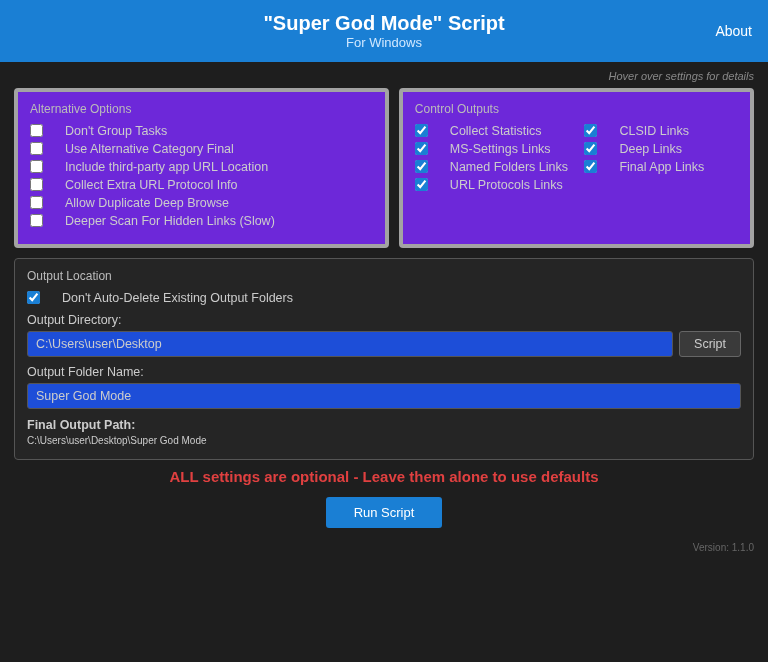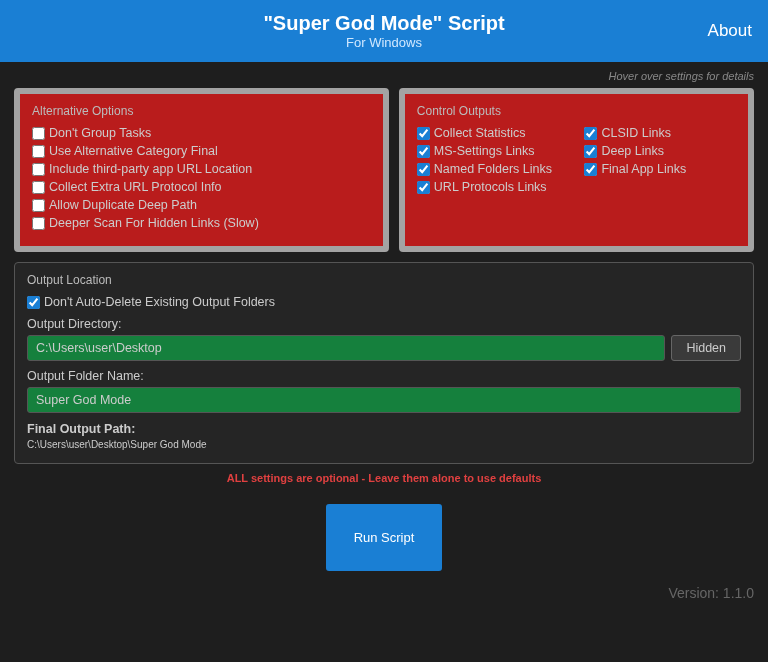--- a/index.html
+++ b/index.html
@@ -34,21 +34,21 @@
     .header-subtitle {
       font-size: 13px;
       color: #d0e8ff;
     }
     .header-about {
       position: absolute;
       right: 16px;
       top: 50%;
       transform: translateY(-50%);
       color: #fff;
-      font-size: 17px;
+      font-size: 14px;
       cursor: pointer;
     }
 
     
     .body {
       padding: 8px 14px 8px 14px;
     }
 
     
     .hover-hint {
@@ -61,43 +61,42 @@
 
     
     .options-row {
       display: flex;
       gap: 10px;
       margin-bottom: 10px;
     }
 
     
     .panel {
-      border: 6px solid #a3a3a3;
+      border: 4px solid #a3a3a3;
       border-radius: 4px;
       padding: 10px 12px 12px 12px;
-      background: #b91c1c;
+      background: #6d28d9;
     }
     .panel-title {
       font-size: 12px;
       color: #bbb;
       margin-bottom: 8px;
     }
 
     .alt-options-panel {
       flex: 1 1 380px;
     }
     .control-outputs-panel {
       flex: 1 1 360px;
     }
 
     
     .checkbox-item {
       display: flex;
-      align-items: center;
-      gap: 4px;
+      gap: 22px;
       margin-bottom: 4px;
       cursor: pointer;
     }
     .checkbox-item input[type="checkbox"] {
       accent-color: #1a7fd4;
       width: 13px;
       height: 13px;
       cursor: pointer;
     }
     .checkbox-item label {
@@ -132,21 +131,21 @@
       color: #ccc;
       margin-bottom: 4px;
       margin-top: 8px;
     }
     .input-row {
       display: flex;
       gap: 6px;
     }
     .text-input {
       flex: 1;
-      background: #15803d;
+      background: #1d4ed8;
       border: 1px solid #555;
       border-radius: 3px;
       color: #ccc;
       padding: 5px 8px;
       font-size: 12.5px;
       outline: none;
     }
     .browse-btn {
       background: #3a3a3a;
       border: 1px solid #666;
@@ -171,37 +170,37 @@
       color: #ccc;
     }
 
     
     .bottom-area {
       text-align: center;
       margin-top: 8px;
     }
     .optional-note {
       color: #e04040;
-      font-size: 11px;
+      font-size: 15px;
       font-weight: bold;
-      margin-bottom: 20px;
+      margin-bottom: 12px;
     }
     .run-btn {
       background: #1a7fd4;
       border: none;
       border-radius: 3px;
       color: #fff;
-      padding: 26px 28px;
+      padding: 8px 28px;
       font-size: 13px;
       cursor: pointer;
     }
 
     .version-text {
       text-align: right;
-      font-size: 14px;
+      font-size: 10px;
       color: #666;
       padding: 6px 14px 4px 0;
     }
   </style>
 </head>
 <body>
 
 <div class="header">
   <div class="header-title-block">
     <div class="header-title">"Super God Mode" Script</div>
@@ -230,21 +229,21 @@
       <div class="checkbox-item">
         <input type="checkbox" id="third-party" style="">
         <label for="third-party">Include third-party app URL Location</label>
       </div>
       <div class="checkbox-item">
         <input type="checkbox" id="collect-extra" style="">
         <label for="collect-extra">Collect Extra URL Protocol Info</label>
       </div>
       <div class="checkbox-item">
         <input type="checkbox" id="allow-dup" style="">
-        <label for="allow-dup">Allow Duplicate Deep Path</label>
+        <label for="allow-dup">Allow Duplicate Deep Browse</label>
       </div>
       <div class="checkbox-item">
         <input type="checkbox" id="deeper-scan" style="">
         <label for="deeper-scan">Deeper Scan For Hidden Links (Slow)</label>
       </div>
     </div>
 
     <div class="panel control-outputs-panel">
       <div class="panel-title">Control Outputs</div>
       <div class="control-columns">
@@ -289,21 +288,21 @@
     <div class="output-panel-title">Output Location</div>
 
     <div class="checkbox-item">
       <input type="checkbox" id="dont-auto-delete" checked="" style="">
       <label for="dont-auto-delete">Don't Auto-Delete Existing Output Folders</label>
     </div>
 
     <div class="field-label">Output Directory:</div>
     <div class="input-row">
       <input type="text" class="text-input" value="C:\Users\user\Desktop" style="">
-      <button class="browse-btn">Hidden</button>
+      <button class="browse-btn">Script</button>
     </div>
 
     <div class="field-label">Output Folder Name:</div>
     <input type="text" class="text-input" style="width: 100%;" value="Super God Mode">
 
     <div class="final-path-block">
       <span class="final-path-label">Final Output Path:</span>
       <br>
       <span class="final-path-value">C:\Users\user\Desktop\Super God Mode</span>
     </div>

